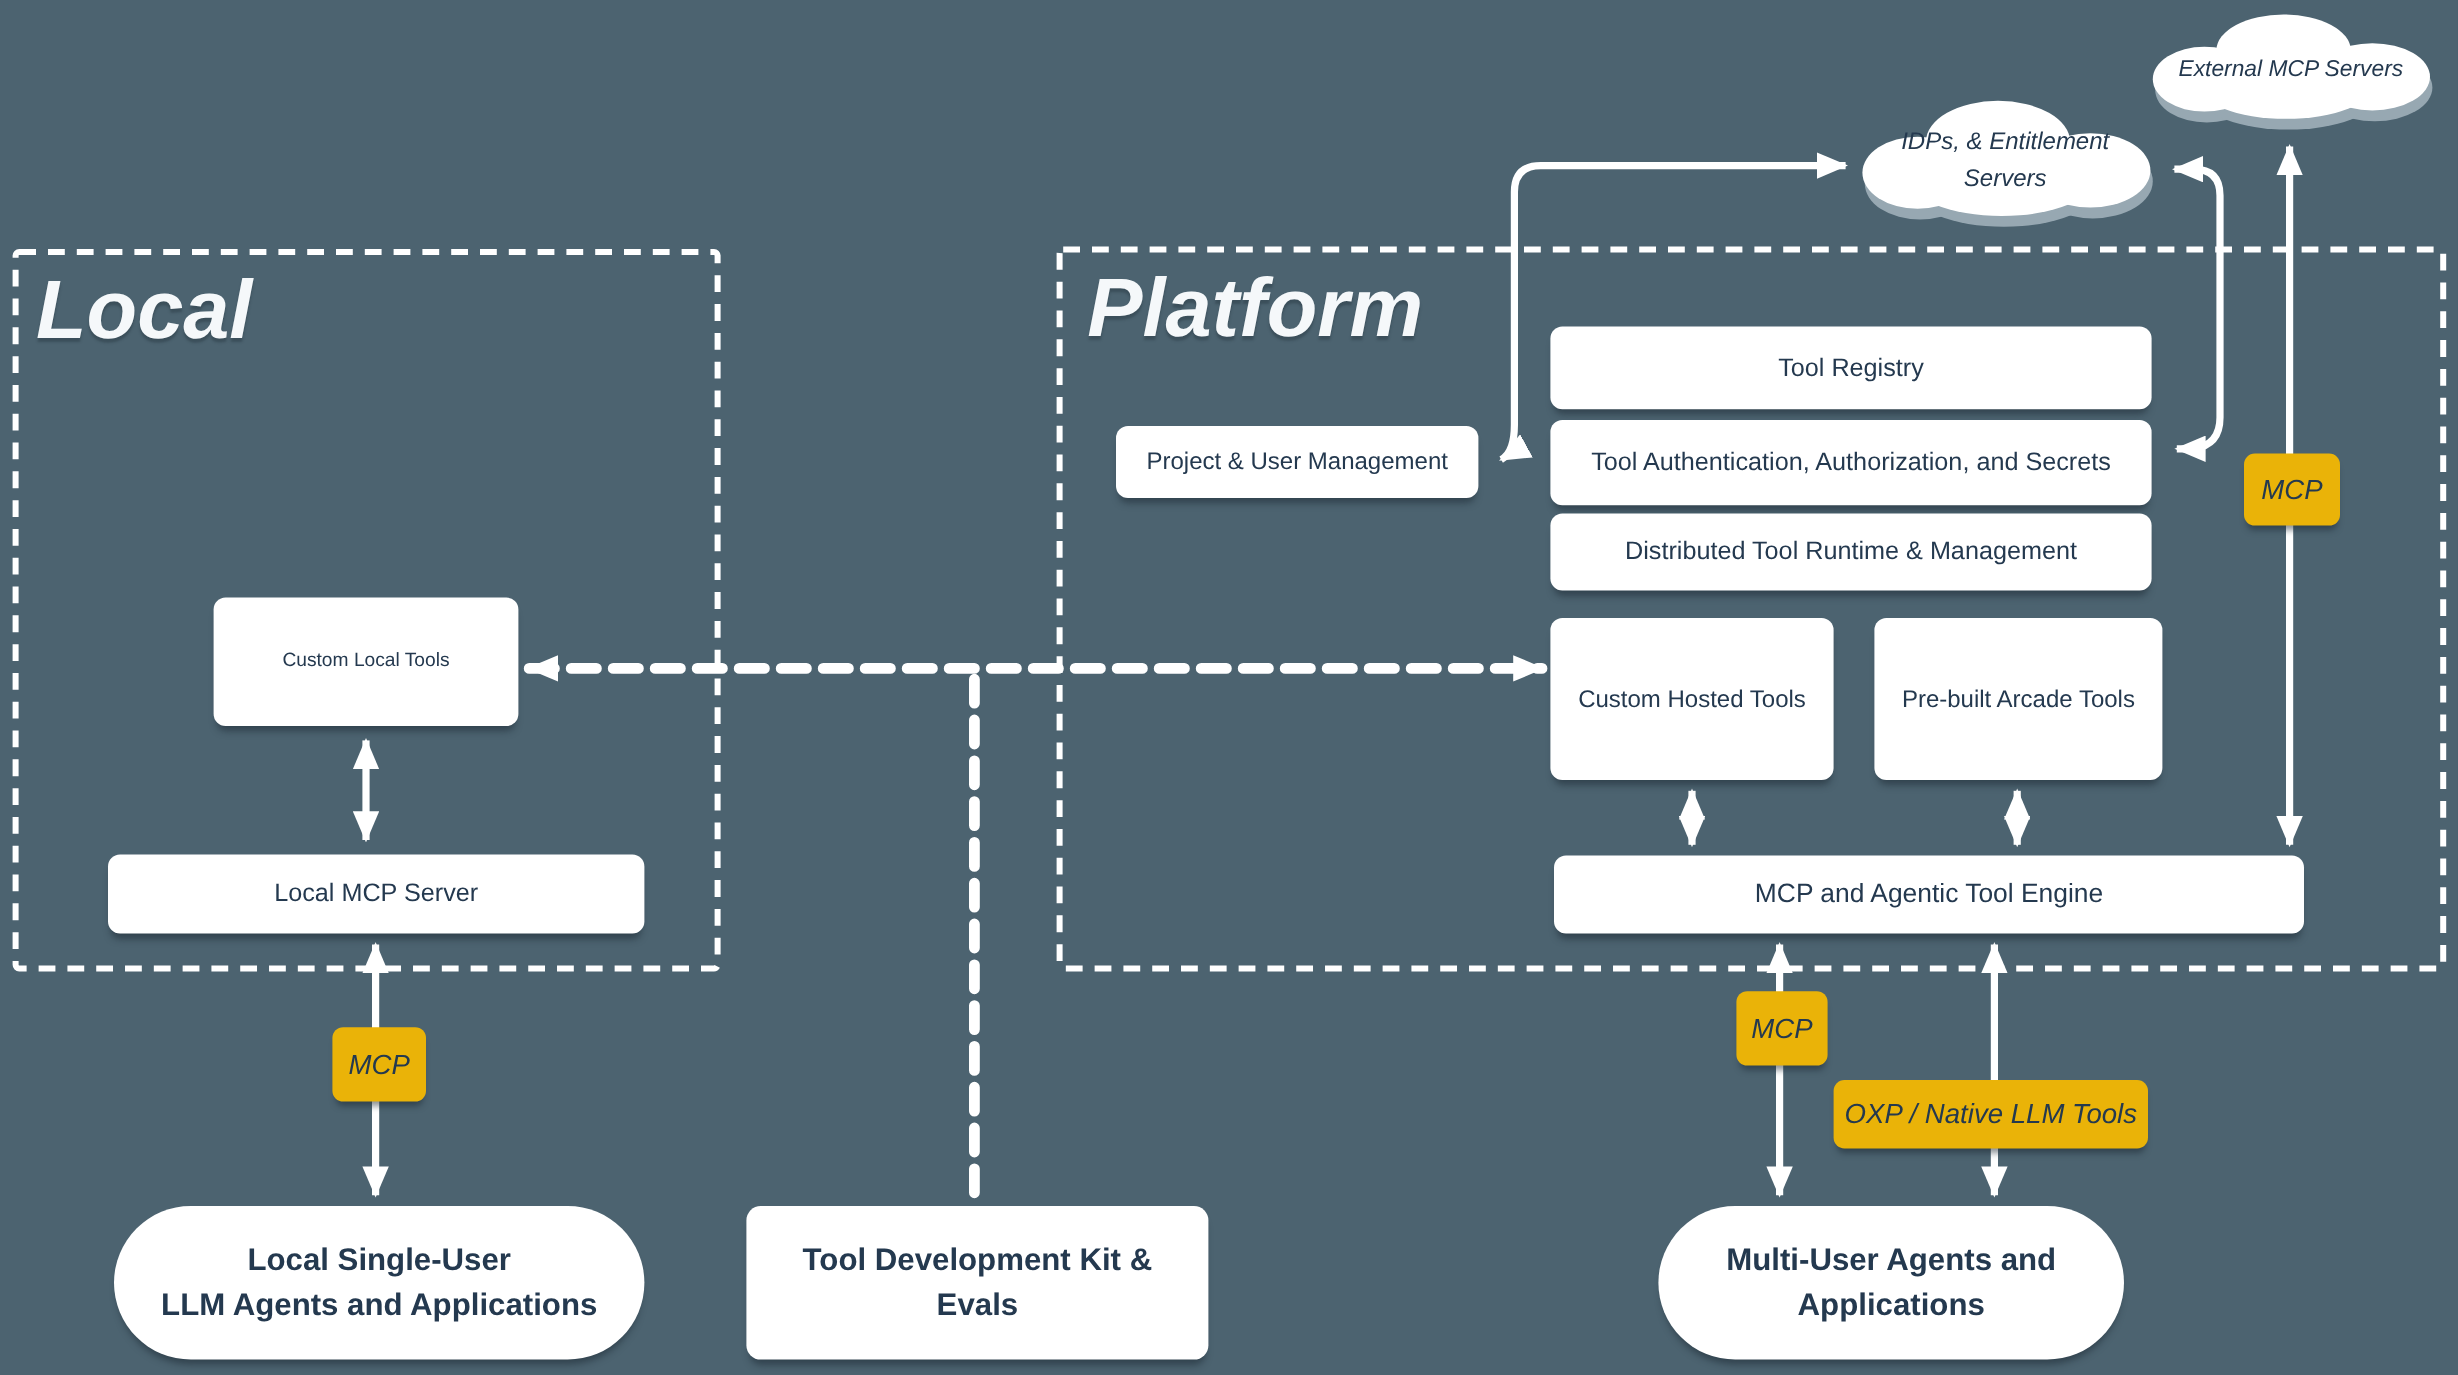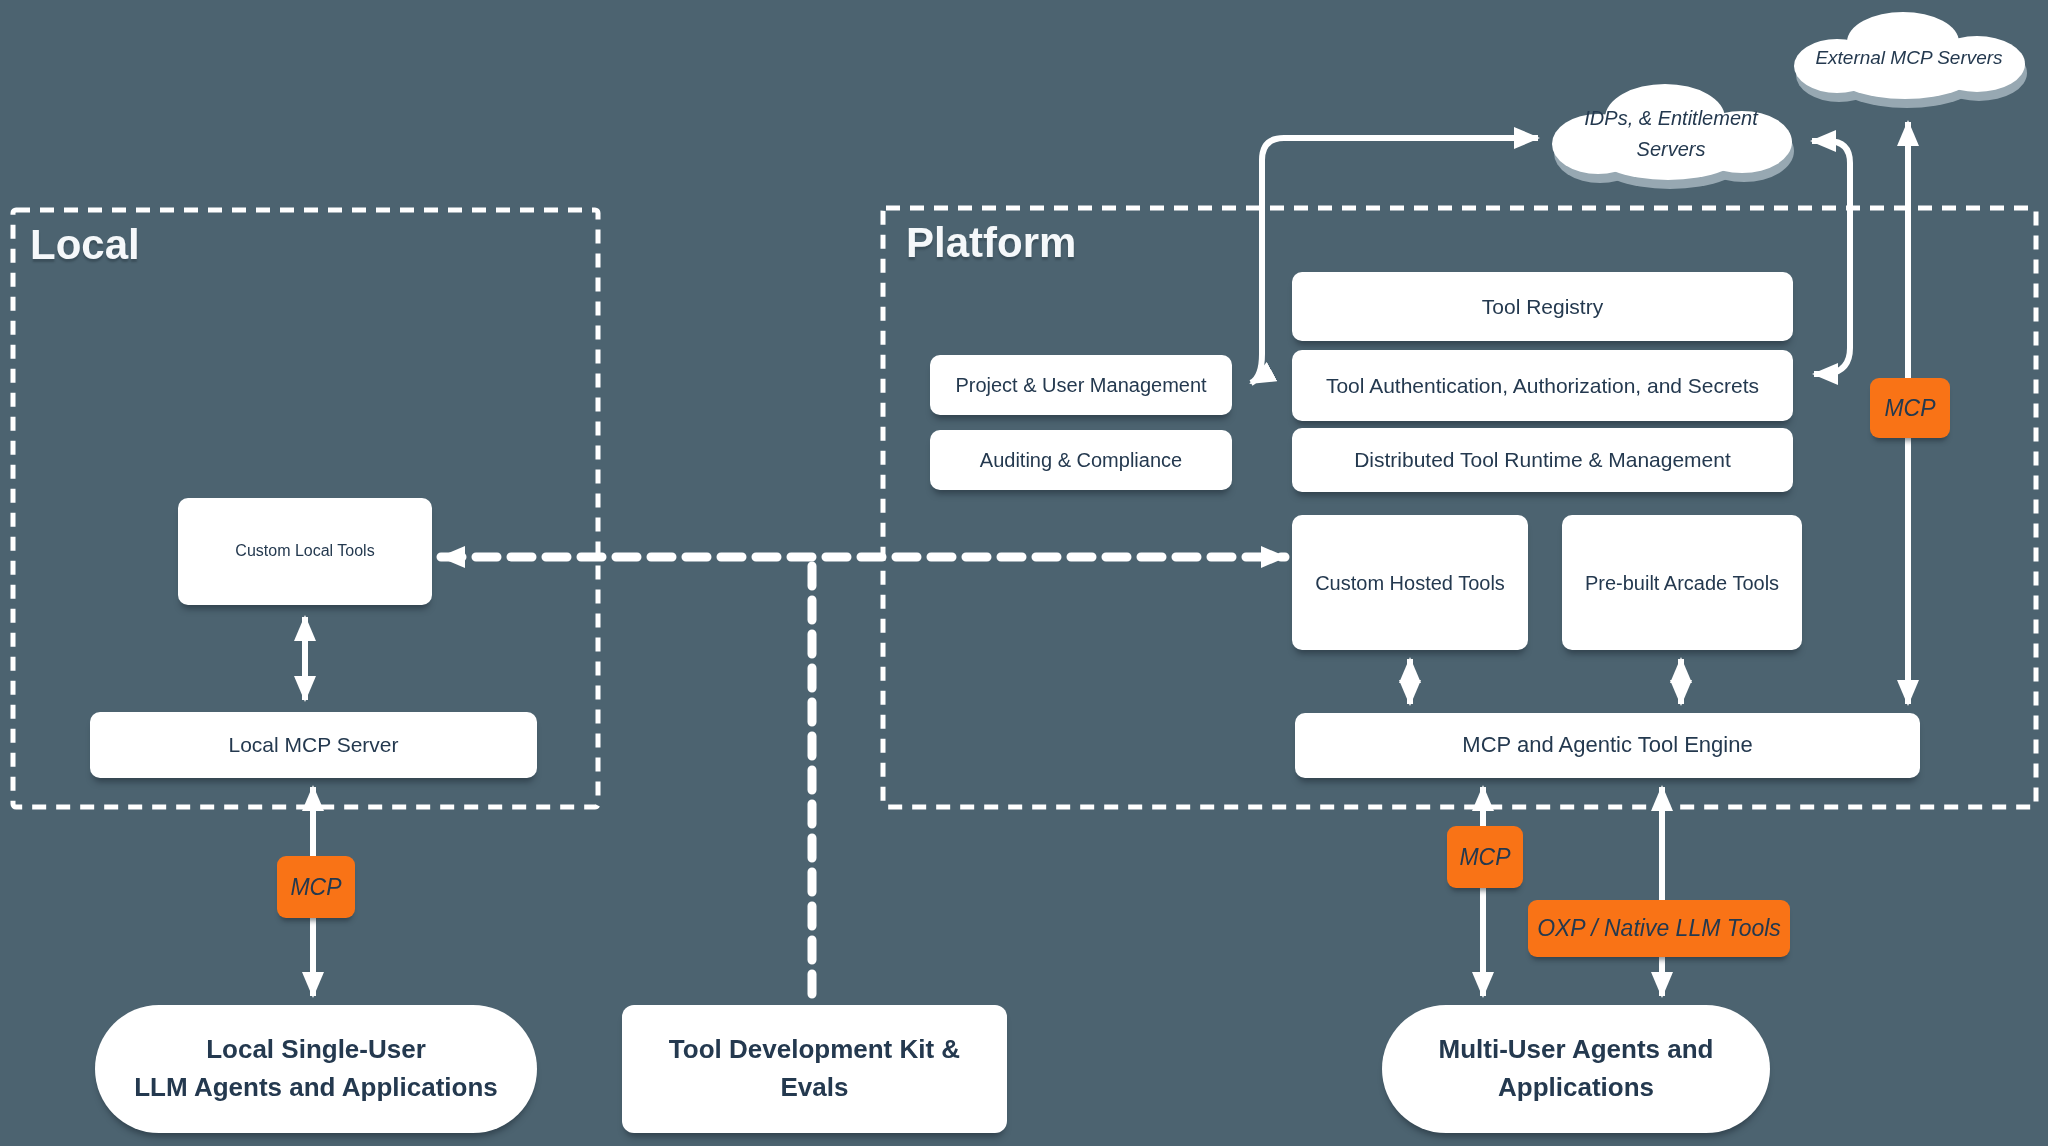--- a/index.html
+++ b/index.html
@@ -3,35 +3,35 @@
 <meta charset="utf-8">
 <style>
   html,body{margin:0;padding:0;background:#4c6370;}
   #stage{
     position:relative;width:2048px;height:1146px;overflow:hidden;
     background:#4c6370;
     font-family:"Liberation Sans", sans-serif;
     color:#21374d;
   }
   .zone-title{
-    position:absolute;color:#f5f8fa;font-weight:700;font-size:42px;
+    position:absolute;color:#f5f8fa;font-weight:700;font-size:69px;
     letter-spacing:0px;line-height:1;text-shadow:0 3px 2px rgba(30,42,52,.35);
-    z-index:3;white-space:nowrap;
+    z-index:3;white-space:nowrap;font-style:italic;
   }
   .node{
     position:absolute;background:#ffffff;border-radius:10px;
     display:flex;align-items:center;justify-content:center;text-align:center;
     box-shadow:0 7px 6px -3px rgba(24,36,46,.5);
     z-index:2;font-size:21px;font-weight:400;color:#24394f;
     padding:0 10px;box-sizing:border-box;line-height:1.3;
   }
   .node.bold{font-weight:700;font-size:26px;line-height:1.45;}
   .pill{border-radius:64px;}
   .tag{
-    position:absolute;background:#f97316;border-radius:9px;
+    position:absolute;background:#eab308;border-radius:9px;
     display:flex;align-items:center;justify-content:center;text-align:center;
     box-shadow:0 6px 5px -3px rgba(24,36,46,.5);
     z-index:3;font-style:italic;font-size:23px;color:#24394f;
     box-sizing:border-box;white-space:nowrap;padding:0 8px;
   }
   .cloud{position:absolute;z-index:3;}
   .cloud svg{position:absolute;left:0;top:0;}
   .cloud .cloud-text{
     position:absolute;left:0;top:0;width:100%;height:100%;
     display:flex;flex-direction:column;align-items:center;justify-content:center;
@@ -88,21 +88,20 @@
     <div>Local Single-User</div>
     <div>LLM Agents and Applications</div>
   </div>
 
   <div class="node bold" style="left:622px;top:1005px;width:385px;height:128px;border-radius:12px;">Tool Development Kit &amp; Evals</div>
 
   <div class="node" style="left:1292px;top:272px;width:501px;height:69px;">Tool Registry</div>
   <div class="node" style="left:1292px;top:350px;width:501px;height:71px;">Tool Authentication, Authorization, and Secrets</div>
   <div class="node" style="left:1292px;top:428px;width:501px;height:64px;">Distributed Tool Runtime &amp; Management</div>
   <div class="node" style="left:930px;top:355px;width:302px;height:60px;font-size:20px;">Project &amp; User Management</div>
-  <div class="node" style="left:930px;top:430px;width:302px;height:60px;font-size:20px;">Auditing &amp; Compliance</div>
   <div class="node" style="left:1292px;top:515px;width:236px;height:135px;font-size:20px;">Custom Hosted Tools</div>
   <div class="node" style="left:1562px;top:515px;width:240px;height:135px;font-size:20px;">Pre-built Arcade Tools</div>
   <div class="node" style="left:1295px;top:713px;width:625px;height:65px;font-size:22px;">MCP and Agentic Tool Engine</div>
 
   <div class="tag" style="left:1447px;top:826px;width:76px;height:62px;">MCP</div>
   <div class="tag" style="left:1528px;top:900px;width:262px;height:57px;">OXP / Native LLM Tools</div>
   <div class="tag" style="left:1870px;top:378px;width:80px;height:60px;">MCP</div>
 
   <div class="node pill bold" style="left:1382px;top:1005px;width:388px;height:128px;flex-direction:column;">
     <div>Multi-User Agents and</div>

